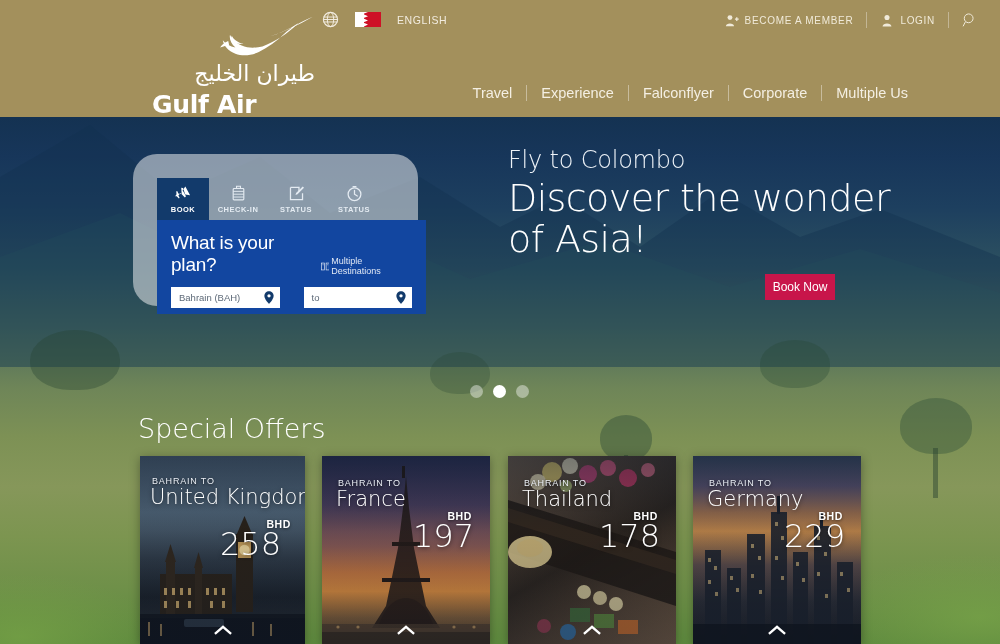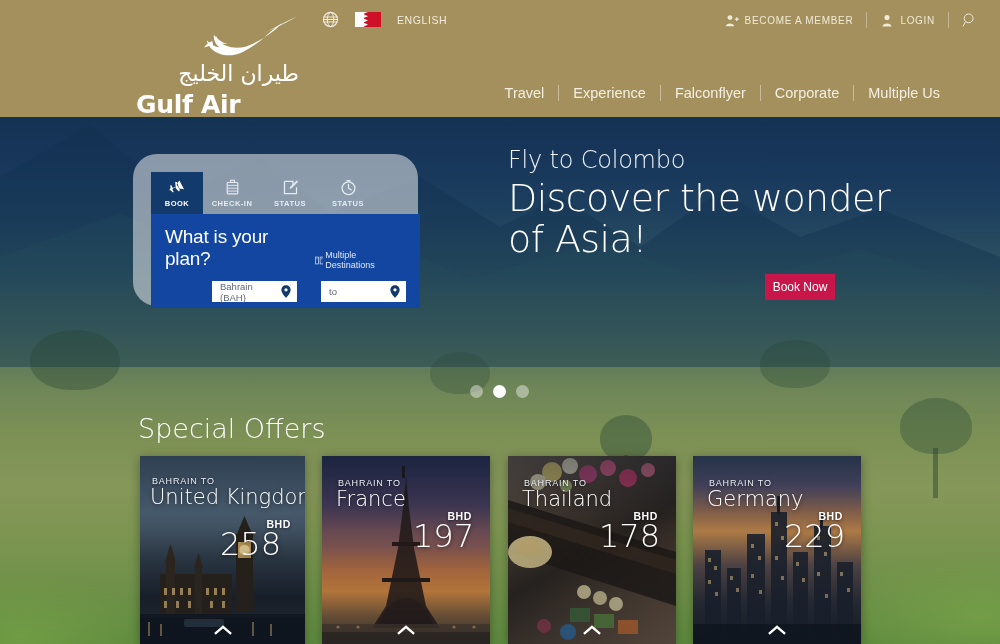--- a/index.html
+++ b/index.html
@@ -65,64 +65,64 @@
   .topright { position:absolute; right:18px; top:12px; display:flex; align-items:center; gap:0; }
   .tr-item {
     display:flex; align-items:center; gap:6px; color:#f0ead9;
     font-size:10px; letter-spacing:.7px; padding:0 13px; cursor:pointer;
     border-right:1px solid rgba(255,255,255,.35); height:16px;
   }
   .tr-item:last-child { border-right:none; padding-right:4px; }
   .tr-ic { width:14px; height:13px; display:block; }
 
   
-  .logo { position:absolute; left:136px; top:14px; width:170px; height:96px; }
+  .logo { position:absolute; left:152px; top:14px; width:170px; height:96px; }
   .logo-ar { position:absolute; left:0; top:46px; width:165px; height:26px; }
   .logo-en {
     position:absolute; left:0; top:76px; color:#fff;
     font-size:25px; font-weight:bold; letter-spacing:-.3px;
     font-family:"DejaVu Sans", sans-serif;
   }
   .falcon { position:absolute; left:60px; top:0px; width:108px; height:56px; }
 
   
   .mainnav {
     position:absolute; right:0; top:80px; display:flex; align-items:center;
-    height:26px; padding-right:60px;
+    height:26px; padding-right:92px;
   }
   .nav-item {
     color:#f4efe3; font-size:14.5px; padding:0 14px; cursor:pointer;
     border-right:1px solid rgba(255,255,255,.4); line-height:16px;
   }
   .nav-item:last-child { border-right:none; padding-right:0; }
 
   
   .bookwrap {
     position:absolute; left:133px; top:154px; width:285px; height:152px;
-    background:rgba(233,235,236,.55); padding:18px; z-index:30;border-radius:24px;
+    background:rgba(233,235,236,.55); padding:24px; z-index:30;border-radius:24px;
   }
   .tabs { display:flex; height:42px; }
   .tab {
     width:52px; height:42px; display:flex; flex-direction:column;
     align-items:center; justify-content:center; gap:3px; cursor:pointer;
     color:#e9eef5;
   }
   .tab.active { background:#123a6b; }
   .tab:not(.active) { width:58px; }
   .tab-ic { width:17px; height:17px; display:block; }
   .tab-lb { font-size:7.5px; font-weight:bold; letter-spacing:.5px; color:#fff; }
   .tab:not(.active) .tab-lb { color:#e4ebf2; }
   .panel {
     background:#1246a0; padding:12px 14px 16px 14px; width:269px; height:94px;
   }
   .panel-top { display:flex; align-items:flex-end; justify-content:space-between; margin-bottom:11px; }
   .plan-q { color:#fff; font-size:19px; font-weight:300; letter-spacing:-.2px; }
   .multi { display:flex; align-items:center; gap:2px; color:#dfe7f4; font-size:9px; cursor:pointer; }
   .multi-ic { width:9px; height:9px; display:block; }
-  .fields { display:flex; gap:24px;margin-left:47px; }
+  .fields { display:flex; gap:24px; }
   .field {
     position:relative; background:#fff; height:21px; flex:1;
     display:flex; align-items:center; padding:0 22px 0 8px;
   }
   .field span { font-size:9.5px; color:#5e6a78; }
   .pin { position:absolute; right:6px; top:4px; width:10px; height:13px; display:block; }
 
   
   .hero-txt { position:absolute; left:508px; top:146px; z-index:25; }
   .hero-sub {

